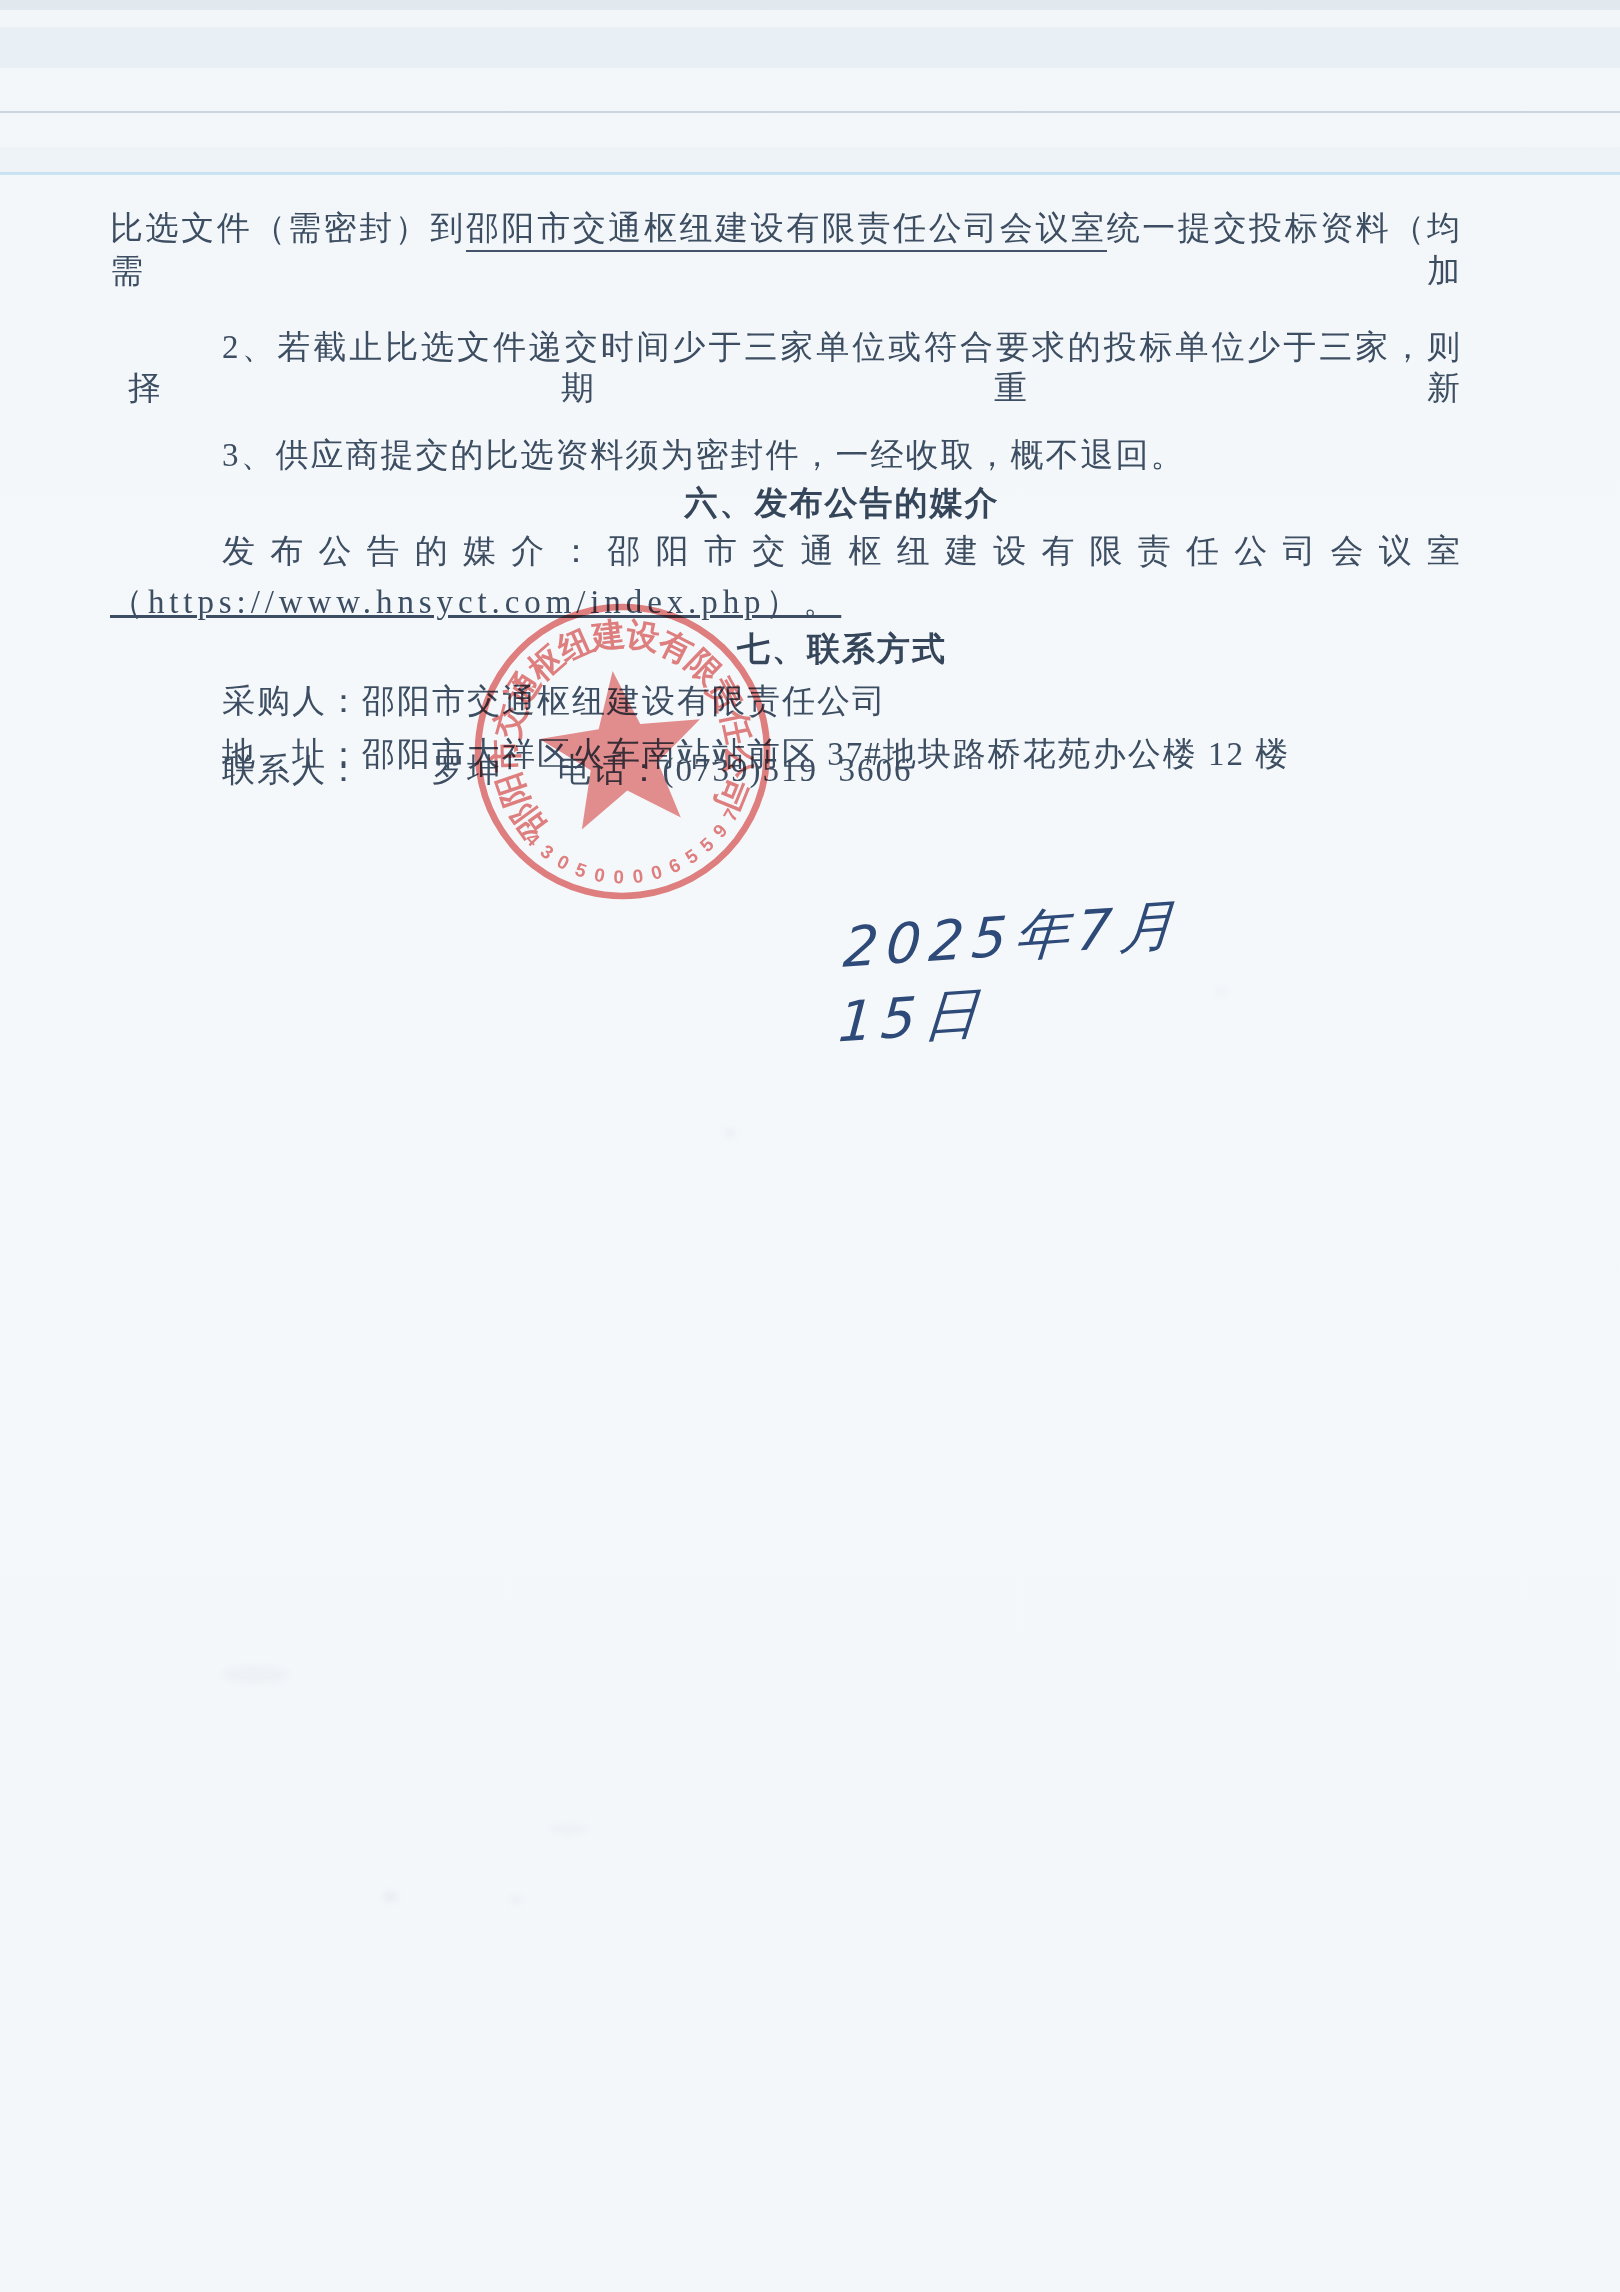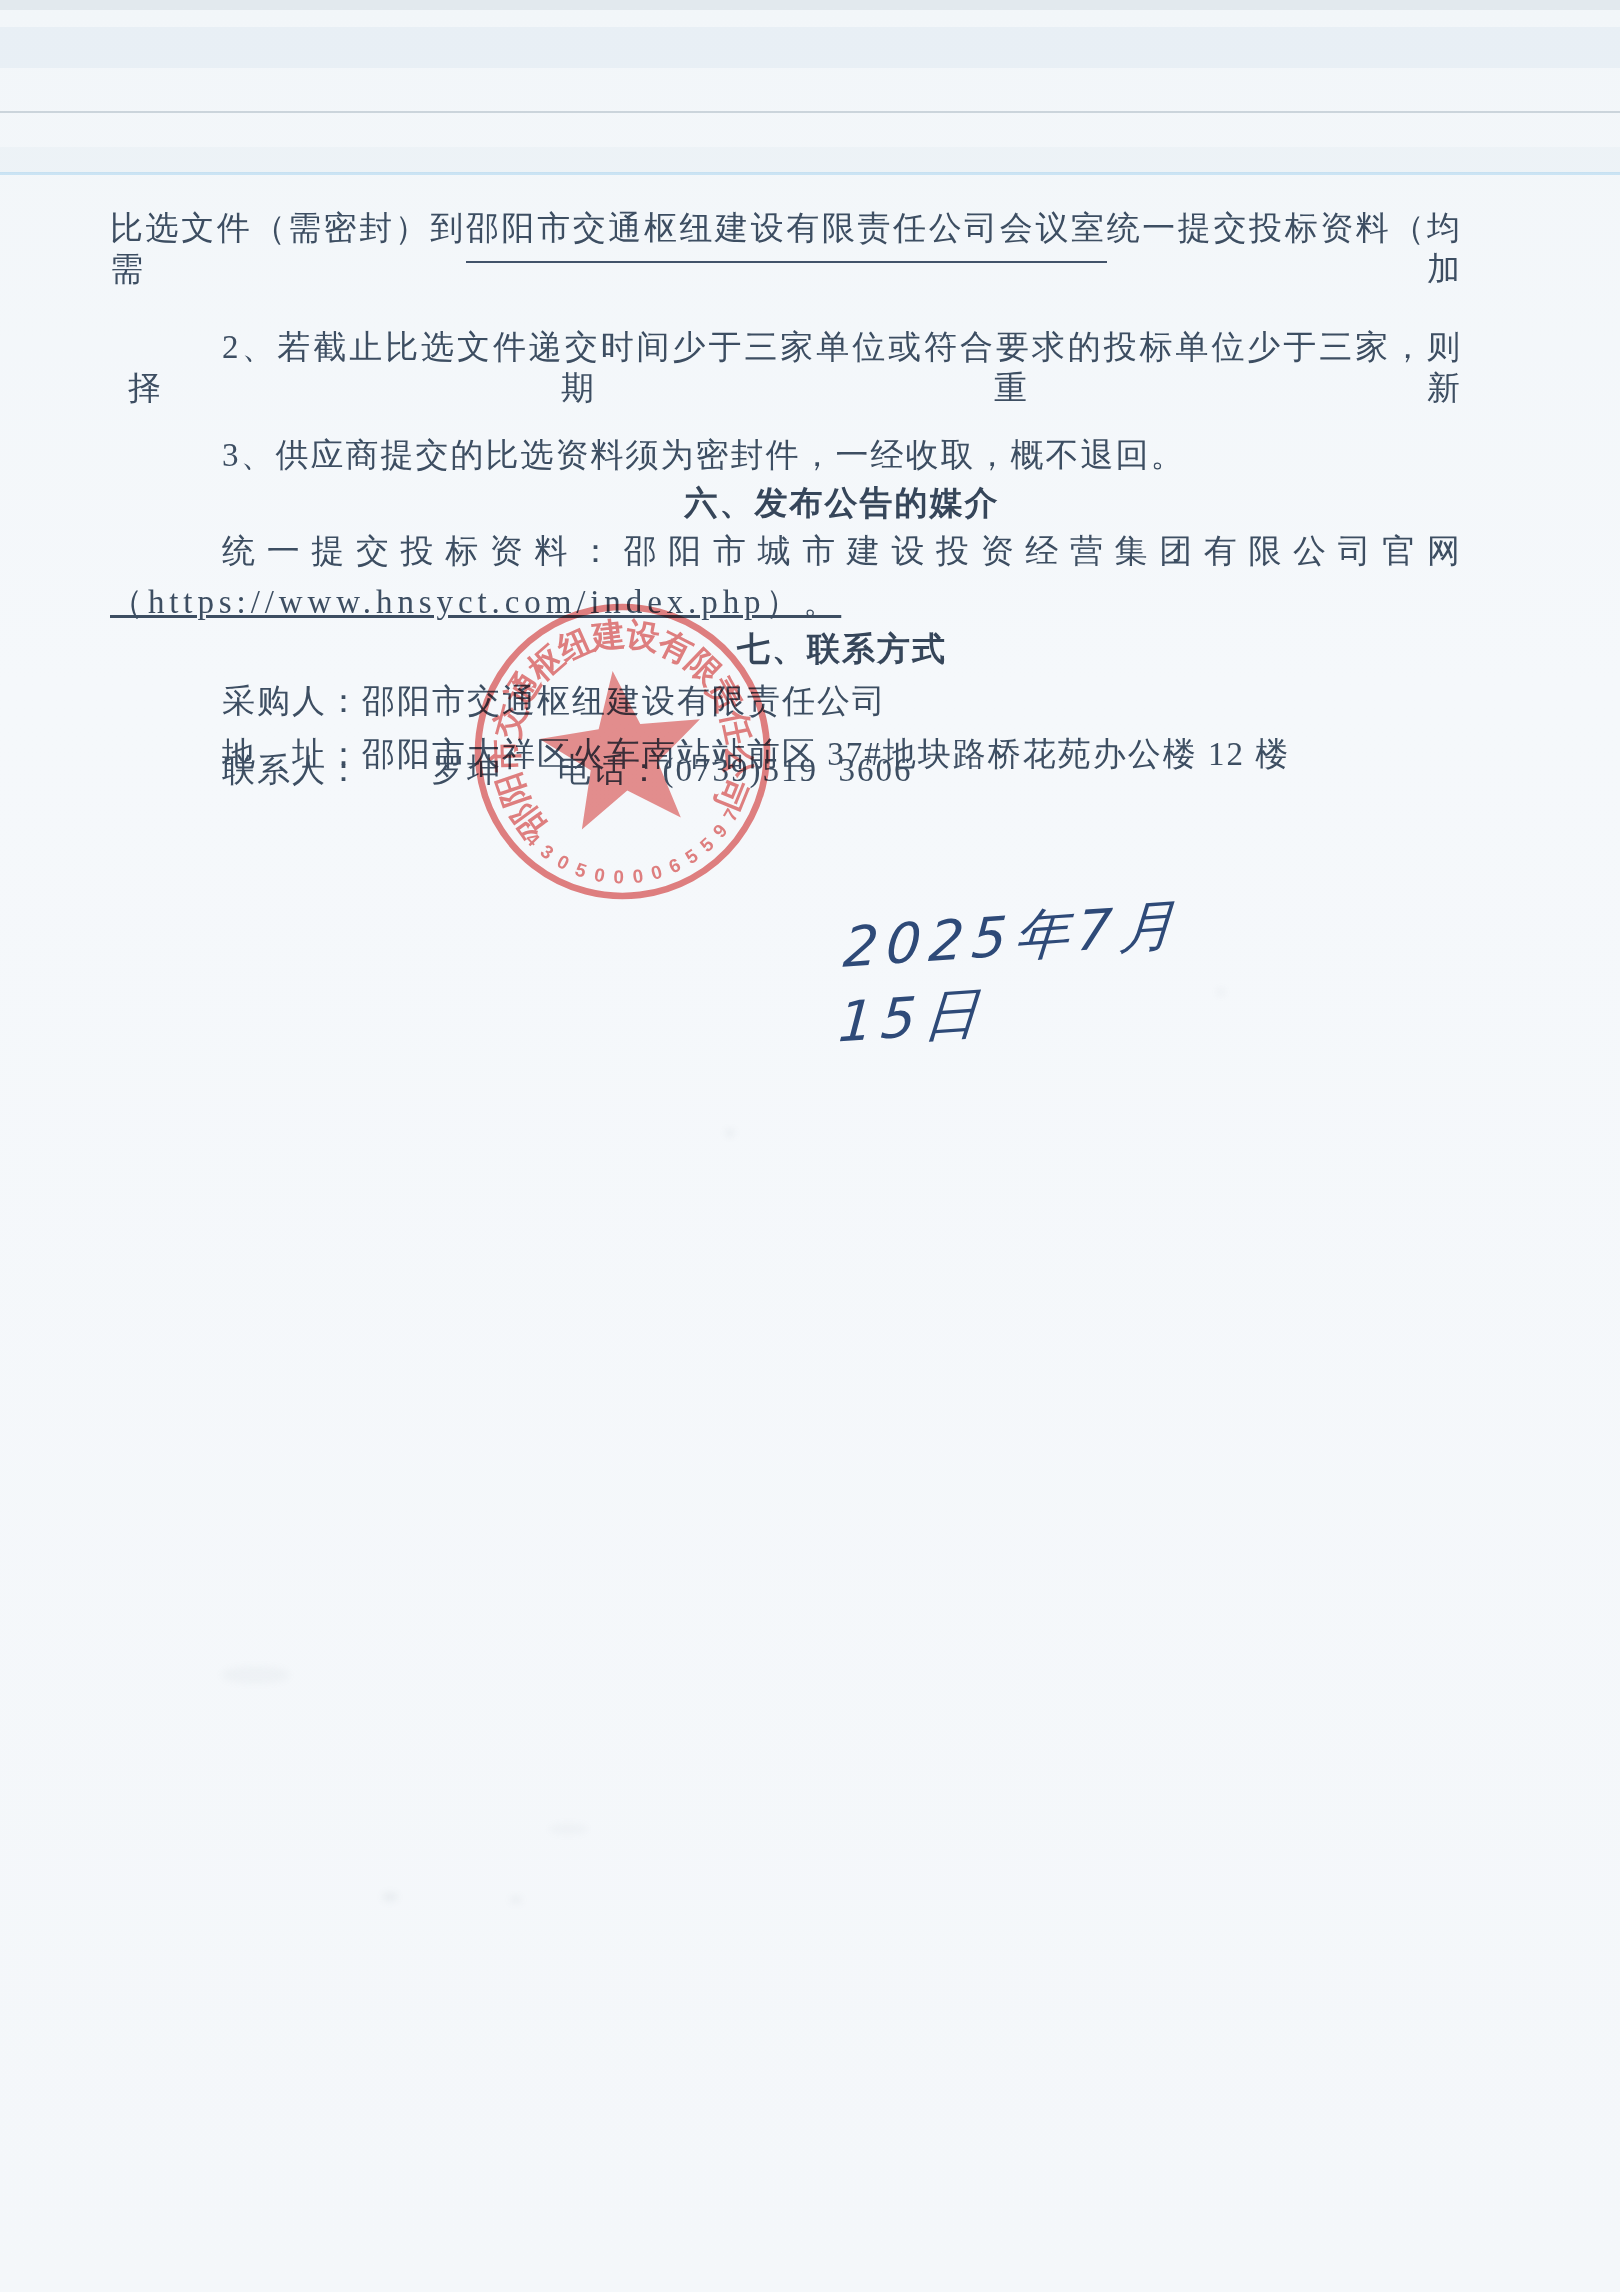--- a/index.html
+++ b/index.html
@@ -23,21 +23,21 @@
   
   .line{
     position:absolute;left:110px;right:158px;
     font-size:33px;line-height:1.25;
     color:#3d4e62;letter-spacing:2px;
     white-space:pre;
   }
   .just{text-align:justify;text-align-last:justify;white-space:normal;}
   .ind{text-indent:94px;margin-left:18px;}
   .hd{font-family:"Liberation Sans","DejaVu Sans",sans-serif;font-weight:bold;color:#36465a;text-align:center;}
-  .u{border-bottom:2px solid #42536a;padding-bottom:15px;}
+  .u{border-bottom:2px solid #42536a;padding-bottom:1px;font-family:Liberation Mono, monospace;}
   .url{letter-spacing:4.9px;text-decoration:underline;}
   
   .handwrite{
     position:absolute;left:841px;top:912px;width:353px;
     font-size:55px;color:#2e4a78;
     font-family:"DejaVu Sans",sans-serif;font-style:italic;
     letter-spacing:7.8px;
     transform:rotate(-4deg) skewX(-8deg);
     transform-origin:left center;
   }
@@ -66,21 +66,21 @@
   <div class="smudge" style="left:510px;top:1896px;width:11.8px;height:7.8px;opacity:.09"></div>
   <div class="smudge" style="left:1217px;top:988px;width:7.8px;height:7.8px;opacity:.08"></div>
 
   <div class="line just" style="top:208px"><span>比选文件（需密封）到</span><span class="u">邵阳市交通枢纽建设有限责任公司会议室</span><span>统一提交投标资料（均需加</span></div>
 
   <div class="line just ind" style="top:327px">2、若截止比选文件递交时间少于三家单位或符合要求的投标单位少于三家，则择期重新</div>
 
   <div class="line ind" style="top:435px">3、供应商提交的比选资料须为密封件，一经收取，概不退回。</div>
 
   <div class="line hd ind" style="top:482px">六、发布公告的媒介</div>
-  <div class="line just ind" style="top:531px">统一提交投标资料：邵阳市城市建设投资经营集团有限公司官网</div>
+  <div class="line just ind" style="top:531px">发布公告的媒介：邵阳市交通枢纽建设有限责任公司会议室</div>
   <div class="line url" style="top:582px">（https://www.hnsyct.com/index.php）。</div>
 
   <div class="line ind" style="top:681px">采购人：邵阳市交通枢纽建设有限责任公司</div>
   <div class="line hd ind" style="top:628px">七、联系方式</div>
   <div class="line ind" style="top:734px">地　址：邵阳市大祥区火车南站站前区 37#地块路桥花苑办公楼 12 楼</div>
   <div class="line ind" style="top:750px">联系人：　　罗坤　  电话：(0739)519  3606</div>
 
   <div class="seal">
     <svg viewBox="0 0 340 340" xmlns="http://www.w3.org/2000/svg">
       <defs>

